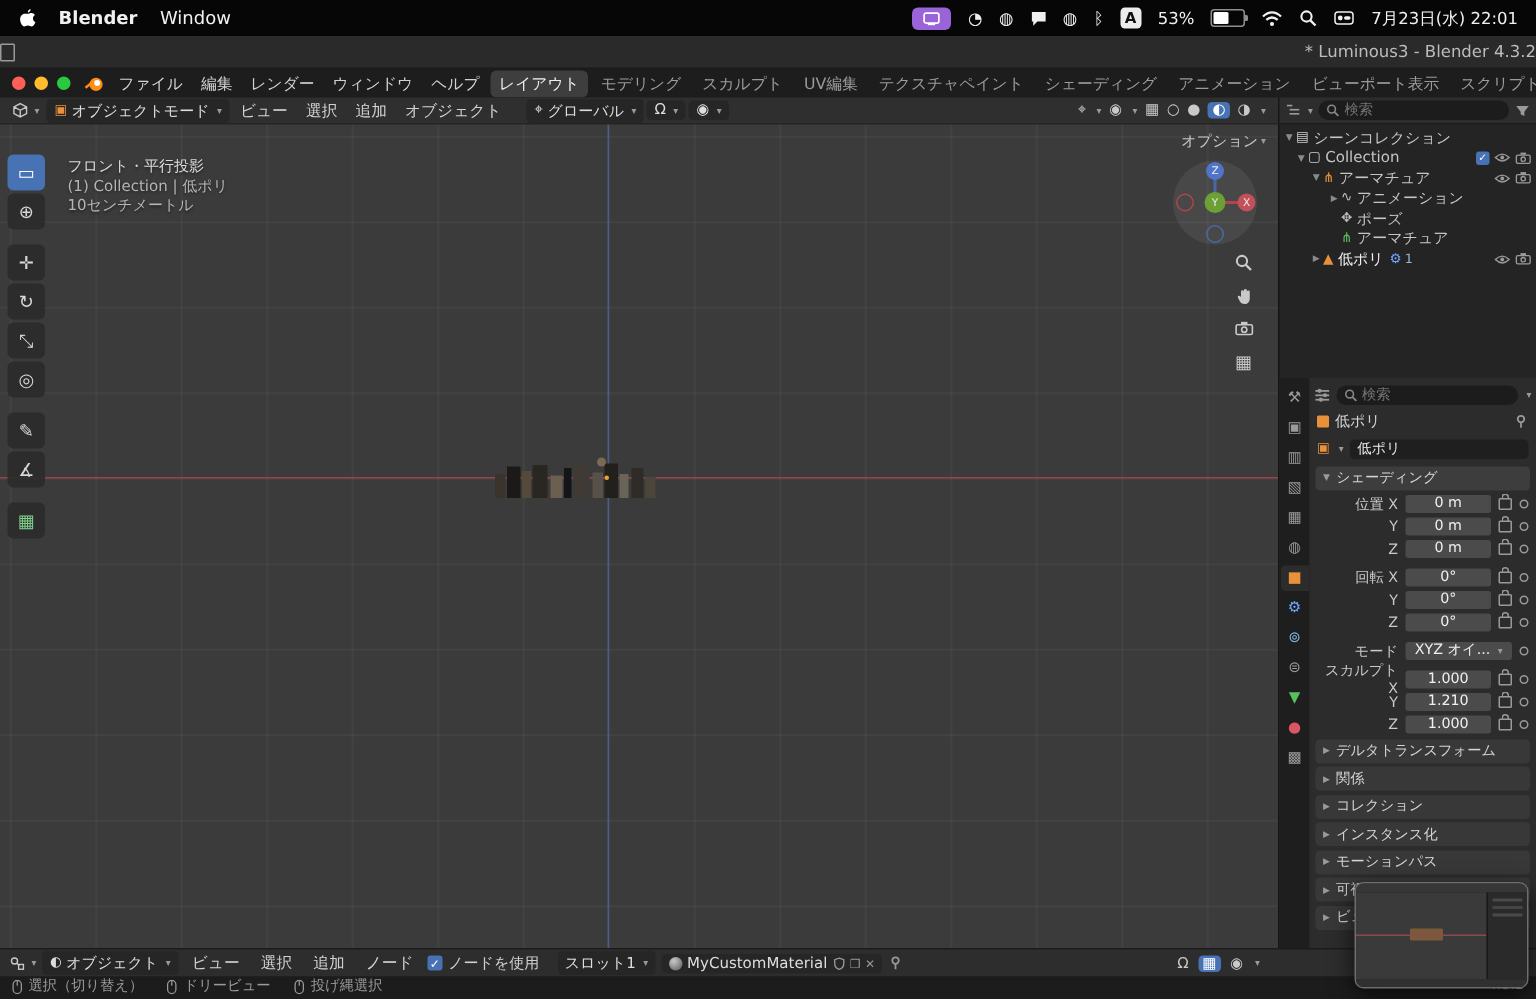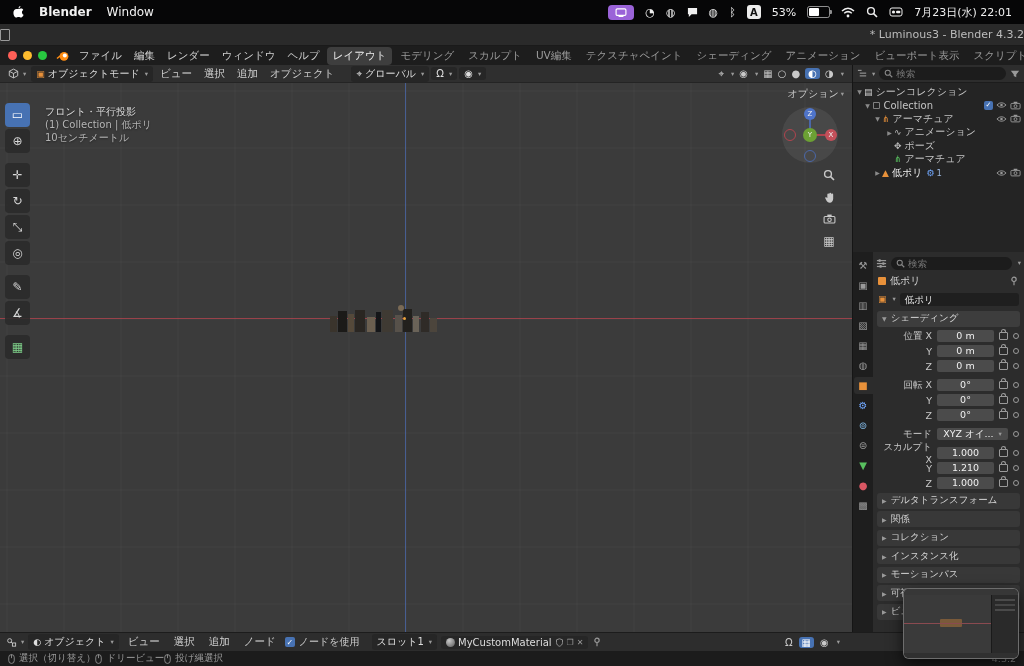--- a/index.html
+++ b/index.html
@@ -88,22 +88,22 @@
   .ggap{height:3px;}
 
   
   #shader-header{position:absolute;left:0;top:632px;width:1024px;height:19px;background:#2d2d2d;border-top:1px solid #1c1c1c;
                  box-sizing:border-box;display:flex;align-items:center;padding:0 6px;gap:4px;font-size:10px;color:#d0d0d0;white-space:nowrap;}
   .checkbox{width:10px;height:10px;background:#4772b3;border-radius:2px;display:flex;align-items:center;justify-content:center;color:#fff;font-size:8px;flex:none;}
   .matball{width:9px;height:9px;border-radius:50%;background:radial-gradient(circle at 35% 30%,#c9c9c9,#555);flex:none;}
   .sh-right{margin-left:auto;display:flex;align-items:center;gap:6px;padding-right:178px;color:#c9c9c9;}
 
   
-  #statusbar{position:absolute;left:0;top:651px;width:1024px;height:15px;background:#1c1c1c;display:flex;align-items:center;
-             padding:0 8px;font-size:9.5px;color:#9a9a9a;box-sizing:border-box;}
+  #statusbar{position:absolute;left:0;top:651px;width:1024px;height:15px;background:#1c1c1c;display:flex;align-items:flex-start;
+             padding:0 8px;gap:16px;font-size:9.5px;color:#9a9a9a;box-sizing:border-box;}
   .hint{display:flex;align-items:center;gap:4px;}
   .version{margin-left:auto;color:#8a8a8a;}
 
   
   #pip{position:absolute;left:903px;top:588px;width:114px;height:69px;border-radius:6px;border:1px solid rgba(255,255,255,.35);
        background:#1f1f1f;box-shadow:0 5px 16px rgba(0,0,0,.65);z-index:60;overflow:hidden;}
 </style>
 </head>
 <body>
 

